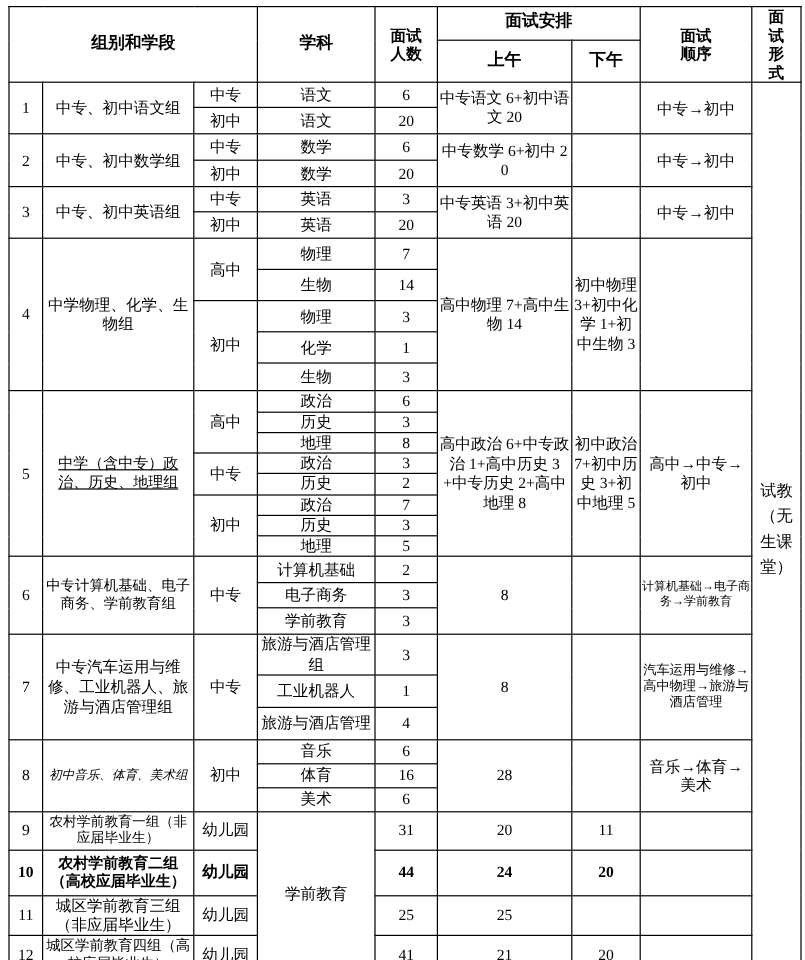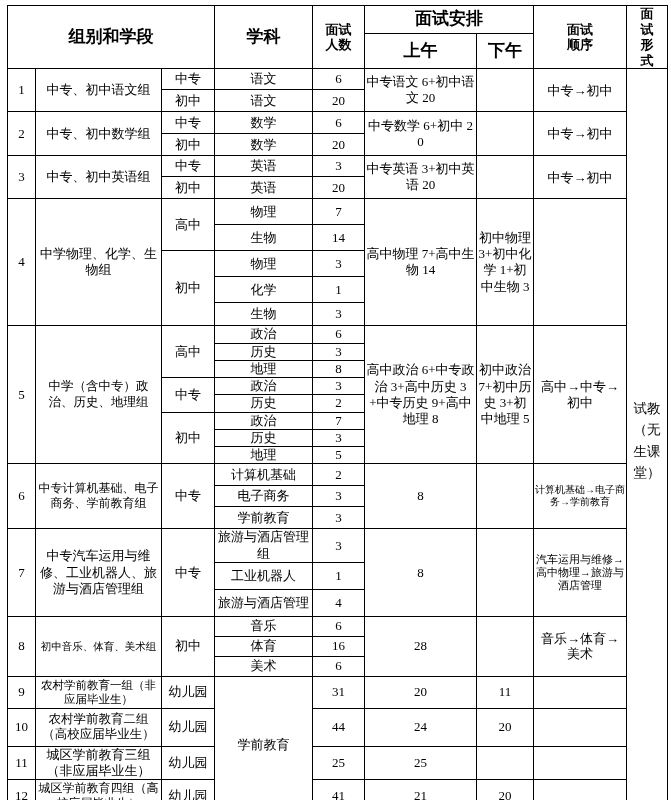--- a/index.html
+++ b/index.html
@@ -19,21 +19,21 @@
     border: 1px solid #000000;
     text-align: center;
     vertical-align: middle;
     padding: 0 1px;
     white-space: pre-line;
     line-height: 1.25;
     font-size: 13px;
     overflow: hidden;
     word-break: break-all;
   }
-  th { font-weight: bold; font-size: 17px; line-height: 1.2; }
+  th { font-weight: bold; font-size: 14px; line-height: 1.2; }
   th.small-hdr { font-size: 13px; }
   td.form-cell { font-size: 13.5px; line-height: 1.6; }
   td.order-cell { line-height: 1.2; }
   td.name-cell { line-height: 1.25; }
 </style>
 </head>
 <body>
 
 <table class="sched-table">
   <colgroup>
@@ -138,25 +138,25 @@
       <tr style="height: 26px;">
         <td>化学</td>
         <td>1</td>
       </tr>
       <tr style="height: 23px;">
         <td>生物</td>
         <td>3</td>
       </tr>
       <tr style="height: 16px;">
         <td rowspan="8">5</td>
-        <td rowspan="8" class="name-cell" style="font-size: 12.5px;">中学（含中专）政治、历史、地理组</td>
+        <td rowspan="8" class="name-cell" style="font-size: 12.5px; text-decoration: underline;">中学（含中专）政治、历史、地理组</td>
         <td rowspan="3">高中</td>
         <td>政治</td>
         <td>6</td>
-        <td rowspan="8">高中政治 6+中专政治 3+高中历史 3+中专历史 9+高中地理 8</td>
+        <td rowspan="8">高中政治 6+中专政治 1+高中历史 3+中专历史 2+高中地理 8</td>
         <td rowspan="8">初中政治 7+初中历史 3+初中地理 5</td>
         <td rowspan="8" class="order-cell">高中→中专→初中</td>
       </tr>
       <tr style="height: 16px;">
         <td>历史</td>
         <td>3</td>
       </tr>
       <tr style="height: 16px;">
         <td>地理</td>
         <td>8</td>
@@ -214,21 +214,21 @@
       <tr style="height: 27px;">
         <td>工业机器人</td>
         <td>1</td>
       </tr>
       <tr style="height: 27px;">
         <td>旅游与酒店管理</td>
         <td>4</td>
       </tr>
       <tr style="height: 20px;">
         <td rowspan="3">8</td>
-        <td rowspan="3" class="name-cell" style="font-size: 10.5px;">初中音乐、体育、美术组</td>
+        <td rowspan="3" class="name-cell" style="font-size: 10.5px; font-style: italic;">初中音乐、体育、美术组</td>
         <td rowspan="3">初中</td>
         <td>音乐</td>
         <td>6</td>
         <td rowspan="3">28</td>
         <td rowspan="3"></td>
         <td rowspan="3" class="order-cell">音乐→体育→美术</td>
       </tr>
       <tr style="height: 20px;">
         <td>体育</td>
         <td>16</td>
@@ -240,21 +240,21 @@
       <tr style="height: 32px;">
         <td>9</td>
         <td class="name-cell" style="font-size: 11.5px;">农村学前教育一组（非应届毕业生）</td>
         <td>幼儿园</td>
         <td rowspan="4">学前教育</td>
         <td>31</td>
         <td>20</td>
         <td>11</td>
         <td class="order-cell"></td>
       </tr>
-      <tr style="height: 38px;">
+      <tr style="height: 38px; font-weight: bold;">
         <td>10</td>
         <td class="name-cell" style="font-size: 12.5px;">农村学前教育二组（高校应届毕业生）</td>
         <td>幼儿园</td>
         <td>44</td>
         <td>24</td>
         <td>20</td>
         <td class="order-cell"></td>
       </tr>
       <tr style="height: 32px;">
         <td>11</td>

